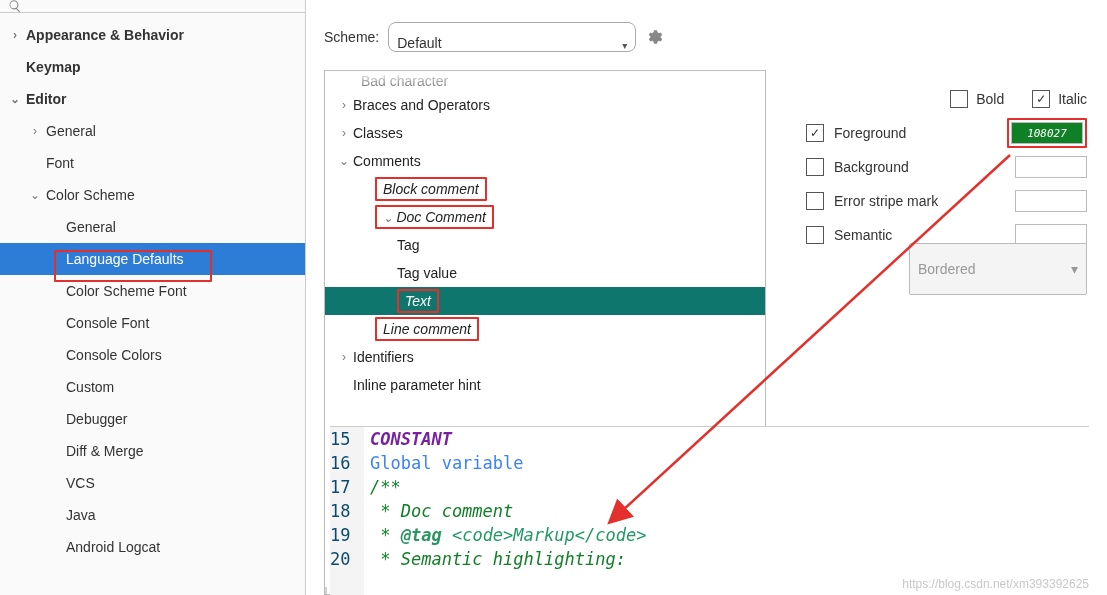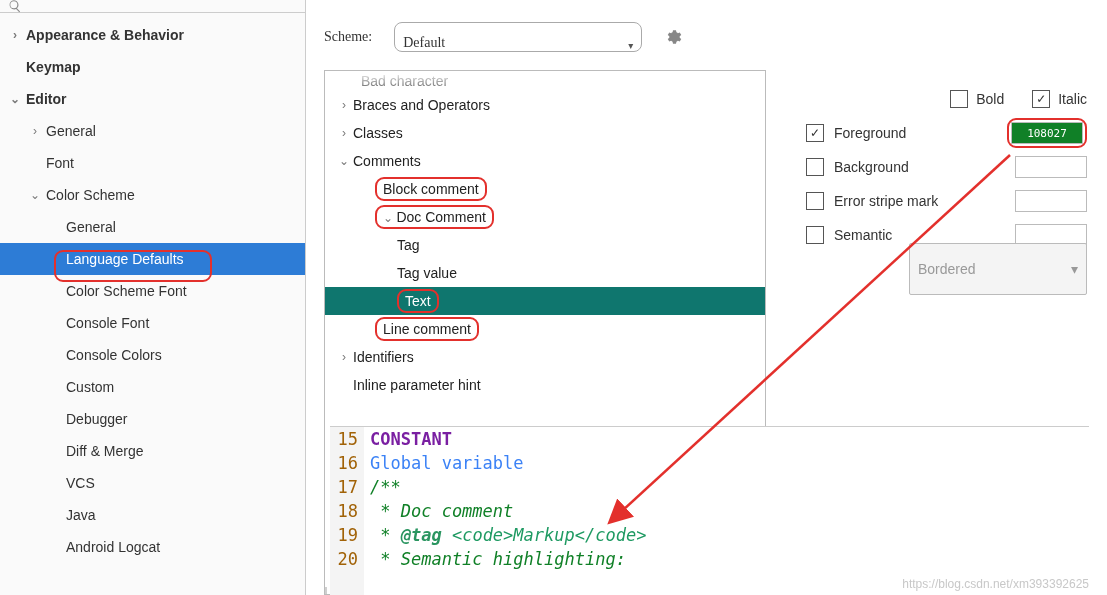--- a/index.html
+++ b/index.html
@@ -12,50 +12,50 @@
   .tree-item.bold{font-weight:600;}
   .tree-item.selected{background:#2d7cd6;color:#fff;}
   .tree-item .arrow{width:14px;text-align:center;color:#7a7a7a;font-size:12px;margin-right:4px;}
   .tree-item.selected .arrow{color:#fff;}
   .ind1{padding-left:28px;}
   .ind2{padding-left:48px;}
   .main{flex:1;display:flex;flex-direction:column;background:#fff;}
   .crumbs{padding:0 18px 4px 18px;font-weight:700;color:#222;font-size:16px;display:flex;gap:10px;margin-top:-6px;}
   .crumbs span{color:#222;}
   .crumbs .sep{color:#666;font-weight:400;}
-  .scheme-row{display:flex;align-items:center;gap:22px;padding:6px 18px 10px 18px;font-family:Liberation Serif, serif;}
+  .scheme-row{display:flex;align-items:center;gap:9px;padding:6px 18px 10px 18px;}
   .scheme-row label{color:#333;}
   .scheme-select{display:flex;align-items:flex-end;justify-content:space-between;width:230px;height:28px;border:1px solid #aaa;background:#fff;padding:0 8px;border-radius:8px;}
   .scheme-select .caret{font-size:10px;color:#555;}
   .gear{width:18px;height:18px;opacity:.7;}
   .body{display:flex;flex:1;min-height:0;}
   .cat-list{width:440px;margin:8px 0 0 18px;border:1px solid #bbb;background:#fff;overflow:hidden;position:relative;}
   .cat-list .scrollshade-top{position:absolute;left:0;right:15px;top:0;height:18px;background:linear-gradient(#fff,#ffffff00);pointer-events:none;}
   .cat-list .cutoff{color:#666;padding:2px 0 2px 36px;}
   .cat-row{display:flex;align-items:center;height:28px;padding-left:12px;color:#222;}
   .cat-row .arrow{width:14px;text-align:center;color:#7a7a7a;font-size:12px;margin-right:2px;}
   .cat-row.sel{background:#0f766e;color:#fff;}
   .cat-row.sel .arrow{color:#fff;}
   .ci1{padding-left:34px;}
   .ci2{padding-left:56px;}
-  .redbox{border:2px solid #e3302c;border-radius:9px;box-sizing:border-box;}
+  .redbox{border:2px solid #e3302c;border-radius:1px;box-sizing:border-box;font-style:italic;}
   .box-lang{position:absolute;left:54px;top:250px;width:158px;height:32px;pointer-events:none;}
   .opts{flex:1;padding:20px 20px 0 40px;}
   .opt-row{display:flex;align-items:center;height:34px;gap:10px;}
   .opt-row .spacer{flex:1;}
   .chk{width:16px;height:16px;border:1px solid #555;display:inline-flex;align-items:center;justify-content:center;font-size:12px;color:#333;background:#fff;}
   .swatch{width:70px;height:20px;border:1px solid #bbb;background:#fff;}
   .swatch.green{background:#108027;color:#fff;font-family:monospace;font-size:11px;display:flex;align-items:center;justify-content:center;}
   .effects-select{width:160px;height:26px;border:1px solid #bbb;color:#999;display:flex;align-items:center;justify-content:space-between;padding:12px 8px;margin-left:auto;border-radius:2px;background:#f4f4f4;}
   .preview{position:absolute;left:330px;right:18px;bottom:0;height:168px;border-top:1px solid #ccc;background:#fff;font-family:Consolas,Menlo,monospace;font-size:17px;}
-  .gutter{position:absolute;left:0;top:0;bottom:0;width:34px;background:#f4f4f4;color:#a16207;text-align:right;padding-right:6px;box-sizing:border-box;}
+  .gutter{position:absolute;left:0;top:0;bottom:0;width:34px;background:#f4f4f4;color:#0c4a6e;text-align:left;padding-right:6px;box-sizing:border-box;}
   .gutter div{height:24px;line-height:24px;}
   .code{position:absolute;left:40px;right:0;top:0;bottom:0;}
   .code .line{height:24px;line-height:24px;white-space:pre;}
-  .c-const{color:#7a1fa2;font-weight:600;text-align:center;}
+  .c-const{color:#7a1fa2;font-style:italic;font-weight:600;text-align:center;}
   .c-text{color:#3b82f6;}
   .c-doc{color:#108027;font-style:italic;}
   .c-tag{color:#2a9560;font-weight:700;font-style:italic;}
   .c-markup{color:#1e9a62;font-style:italic;}
   .watermark{position:absolute;right:18px;bottom:4px;color:#c8c8c8;font-size:12px;font-family:Arial;}
   svg.arrow-svg{position:absolute;left:0;top:0;pointer-events:none;}
   .resize-grip{position:absolute;left:0;right:0;height:8px;background:repeating-linear-gradient(90deg,#cfcfcf 0 2px,transparent 2px 6px);}
 </style>
 </head>
 <body>

